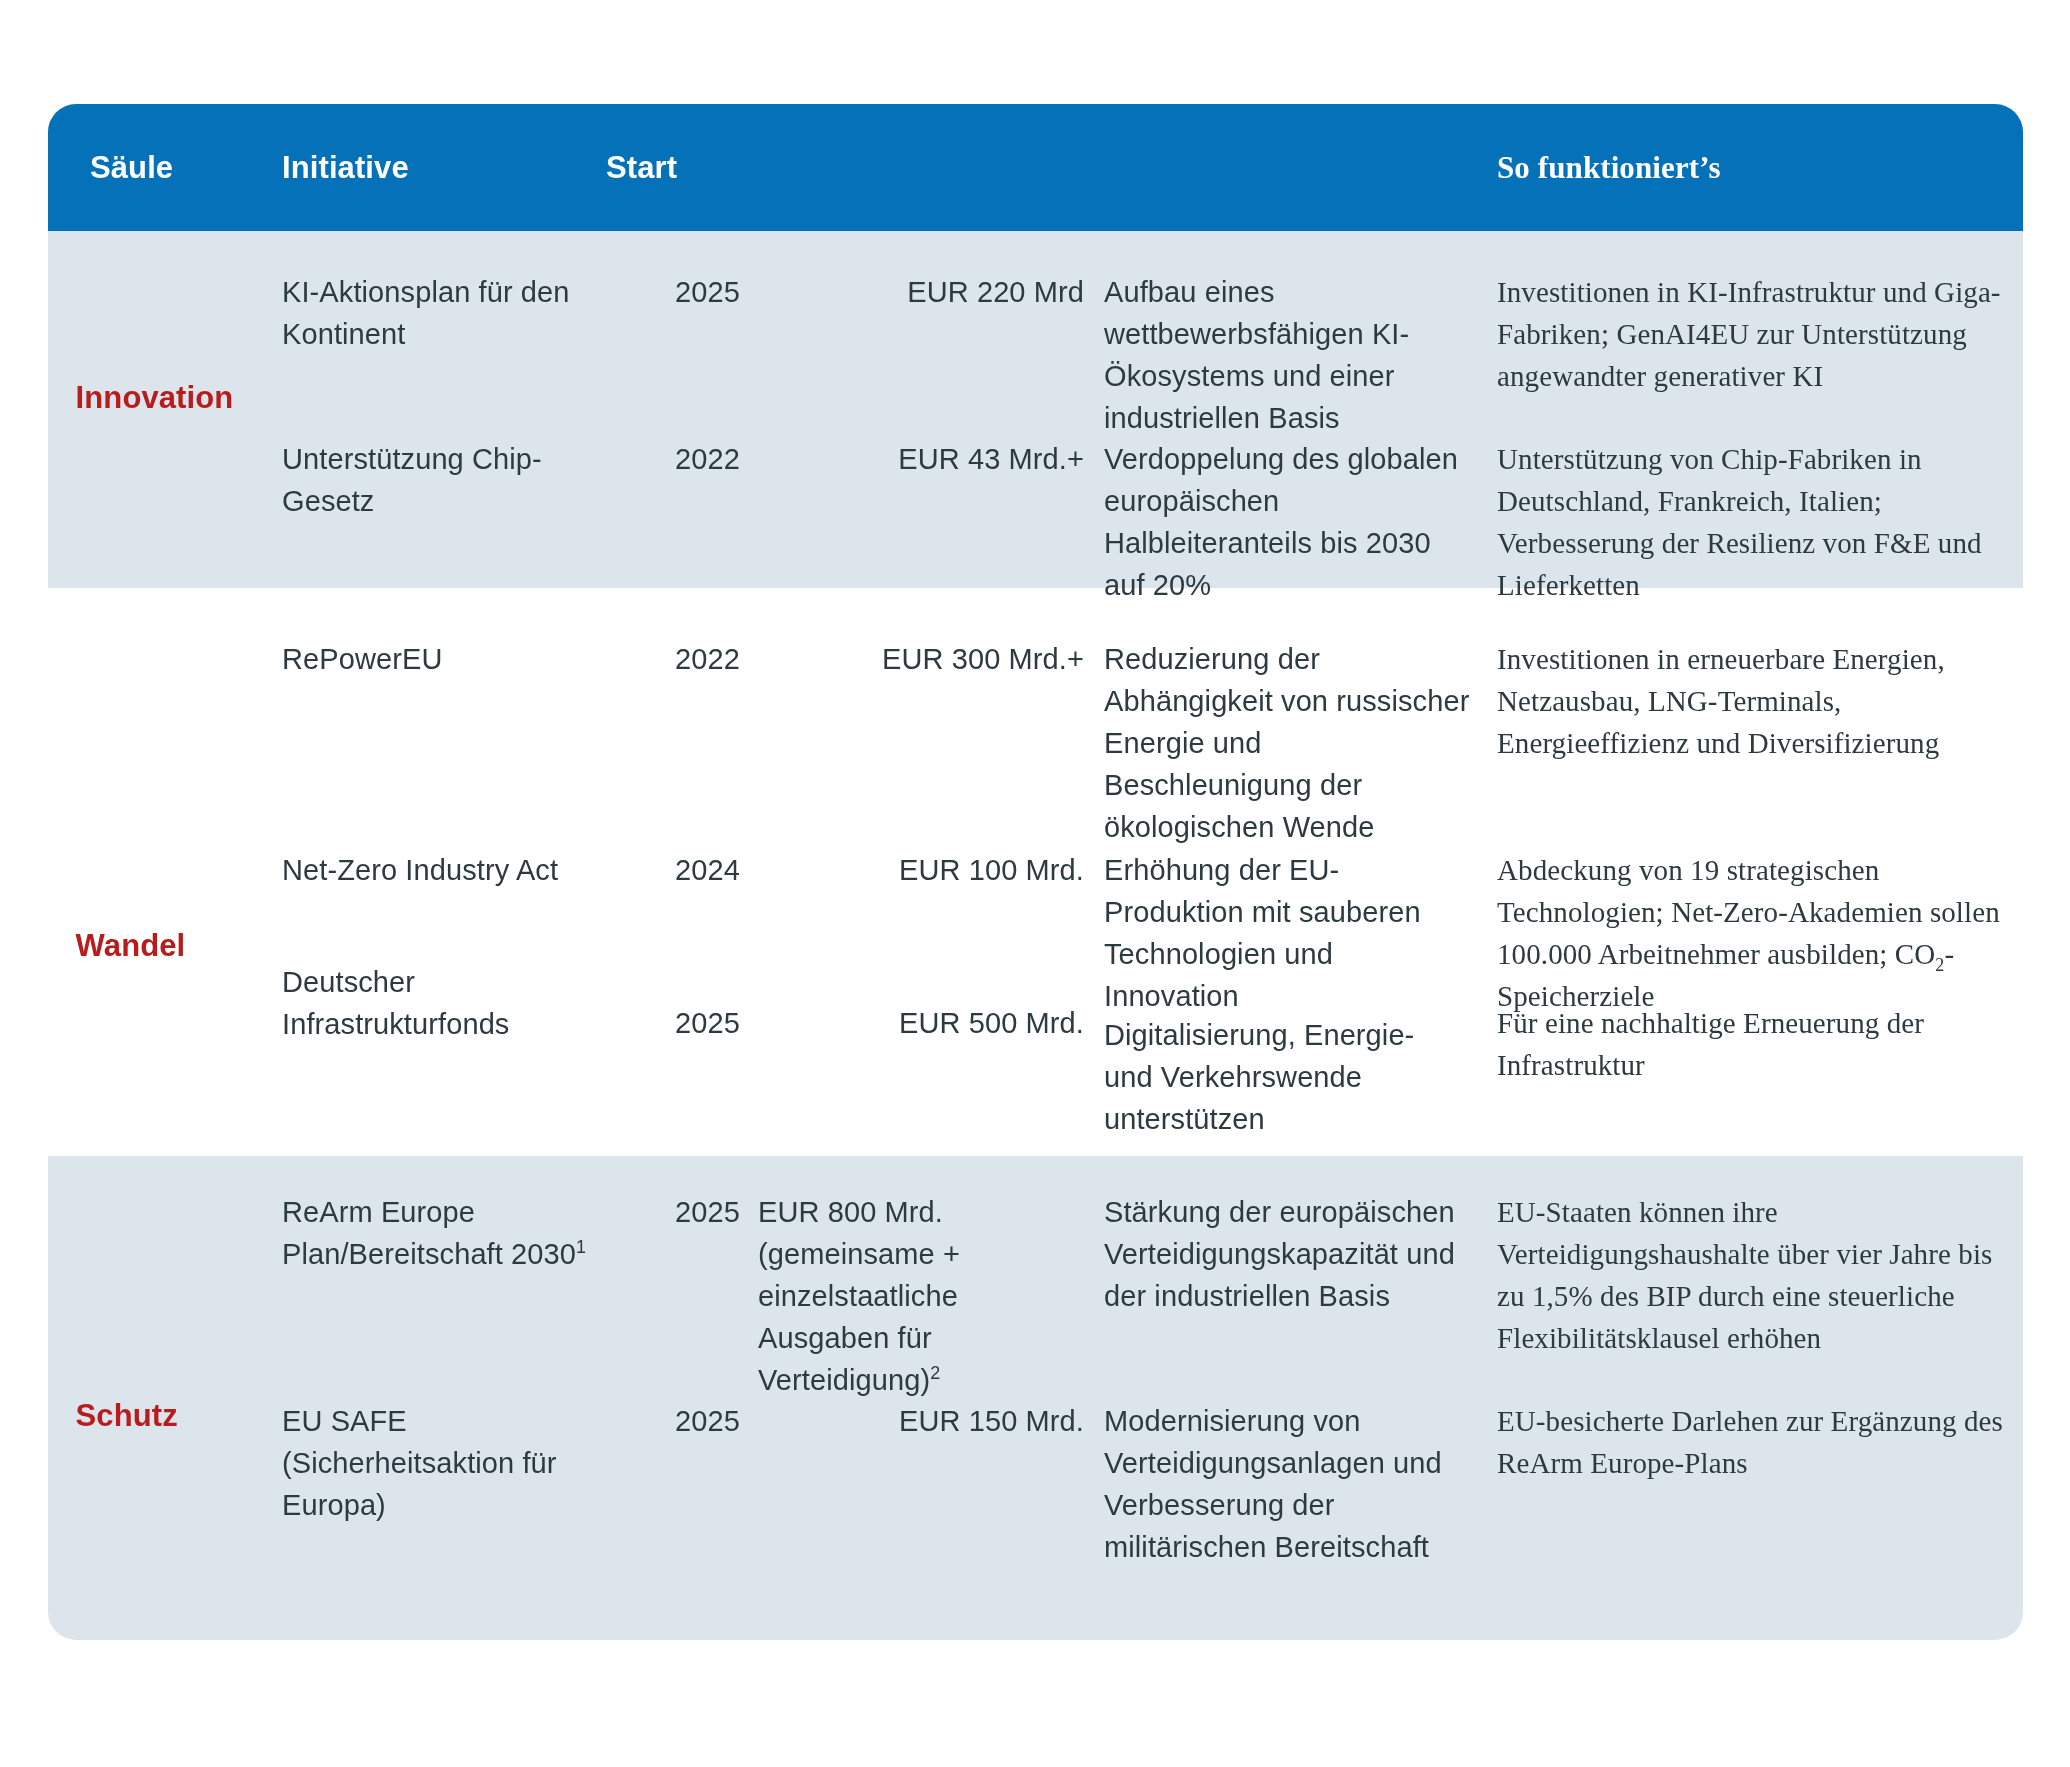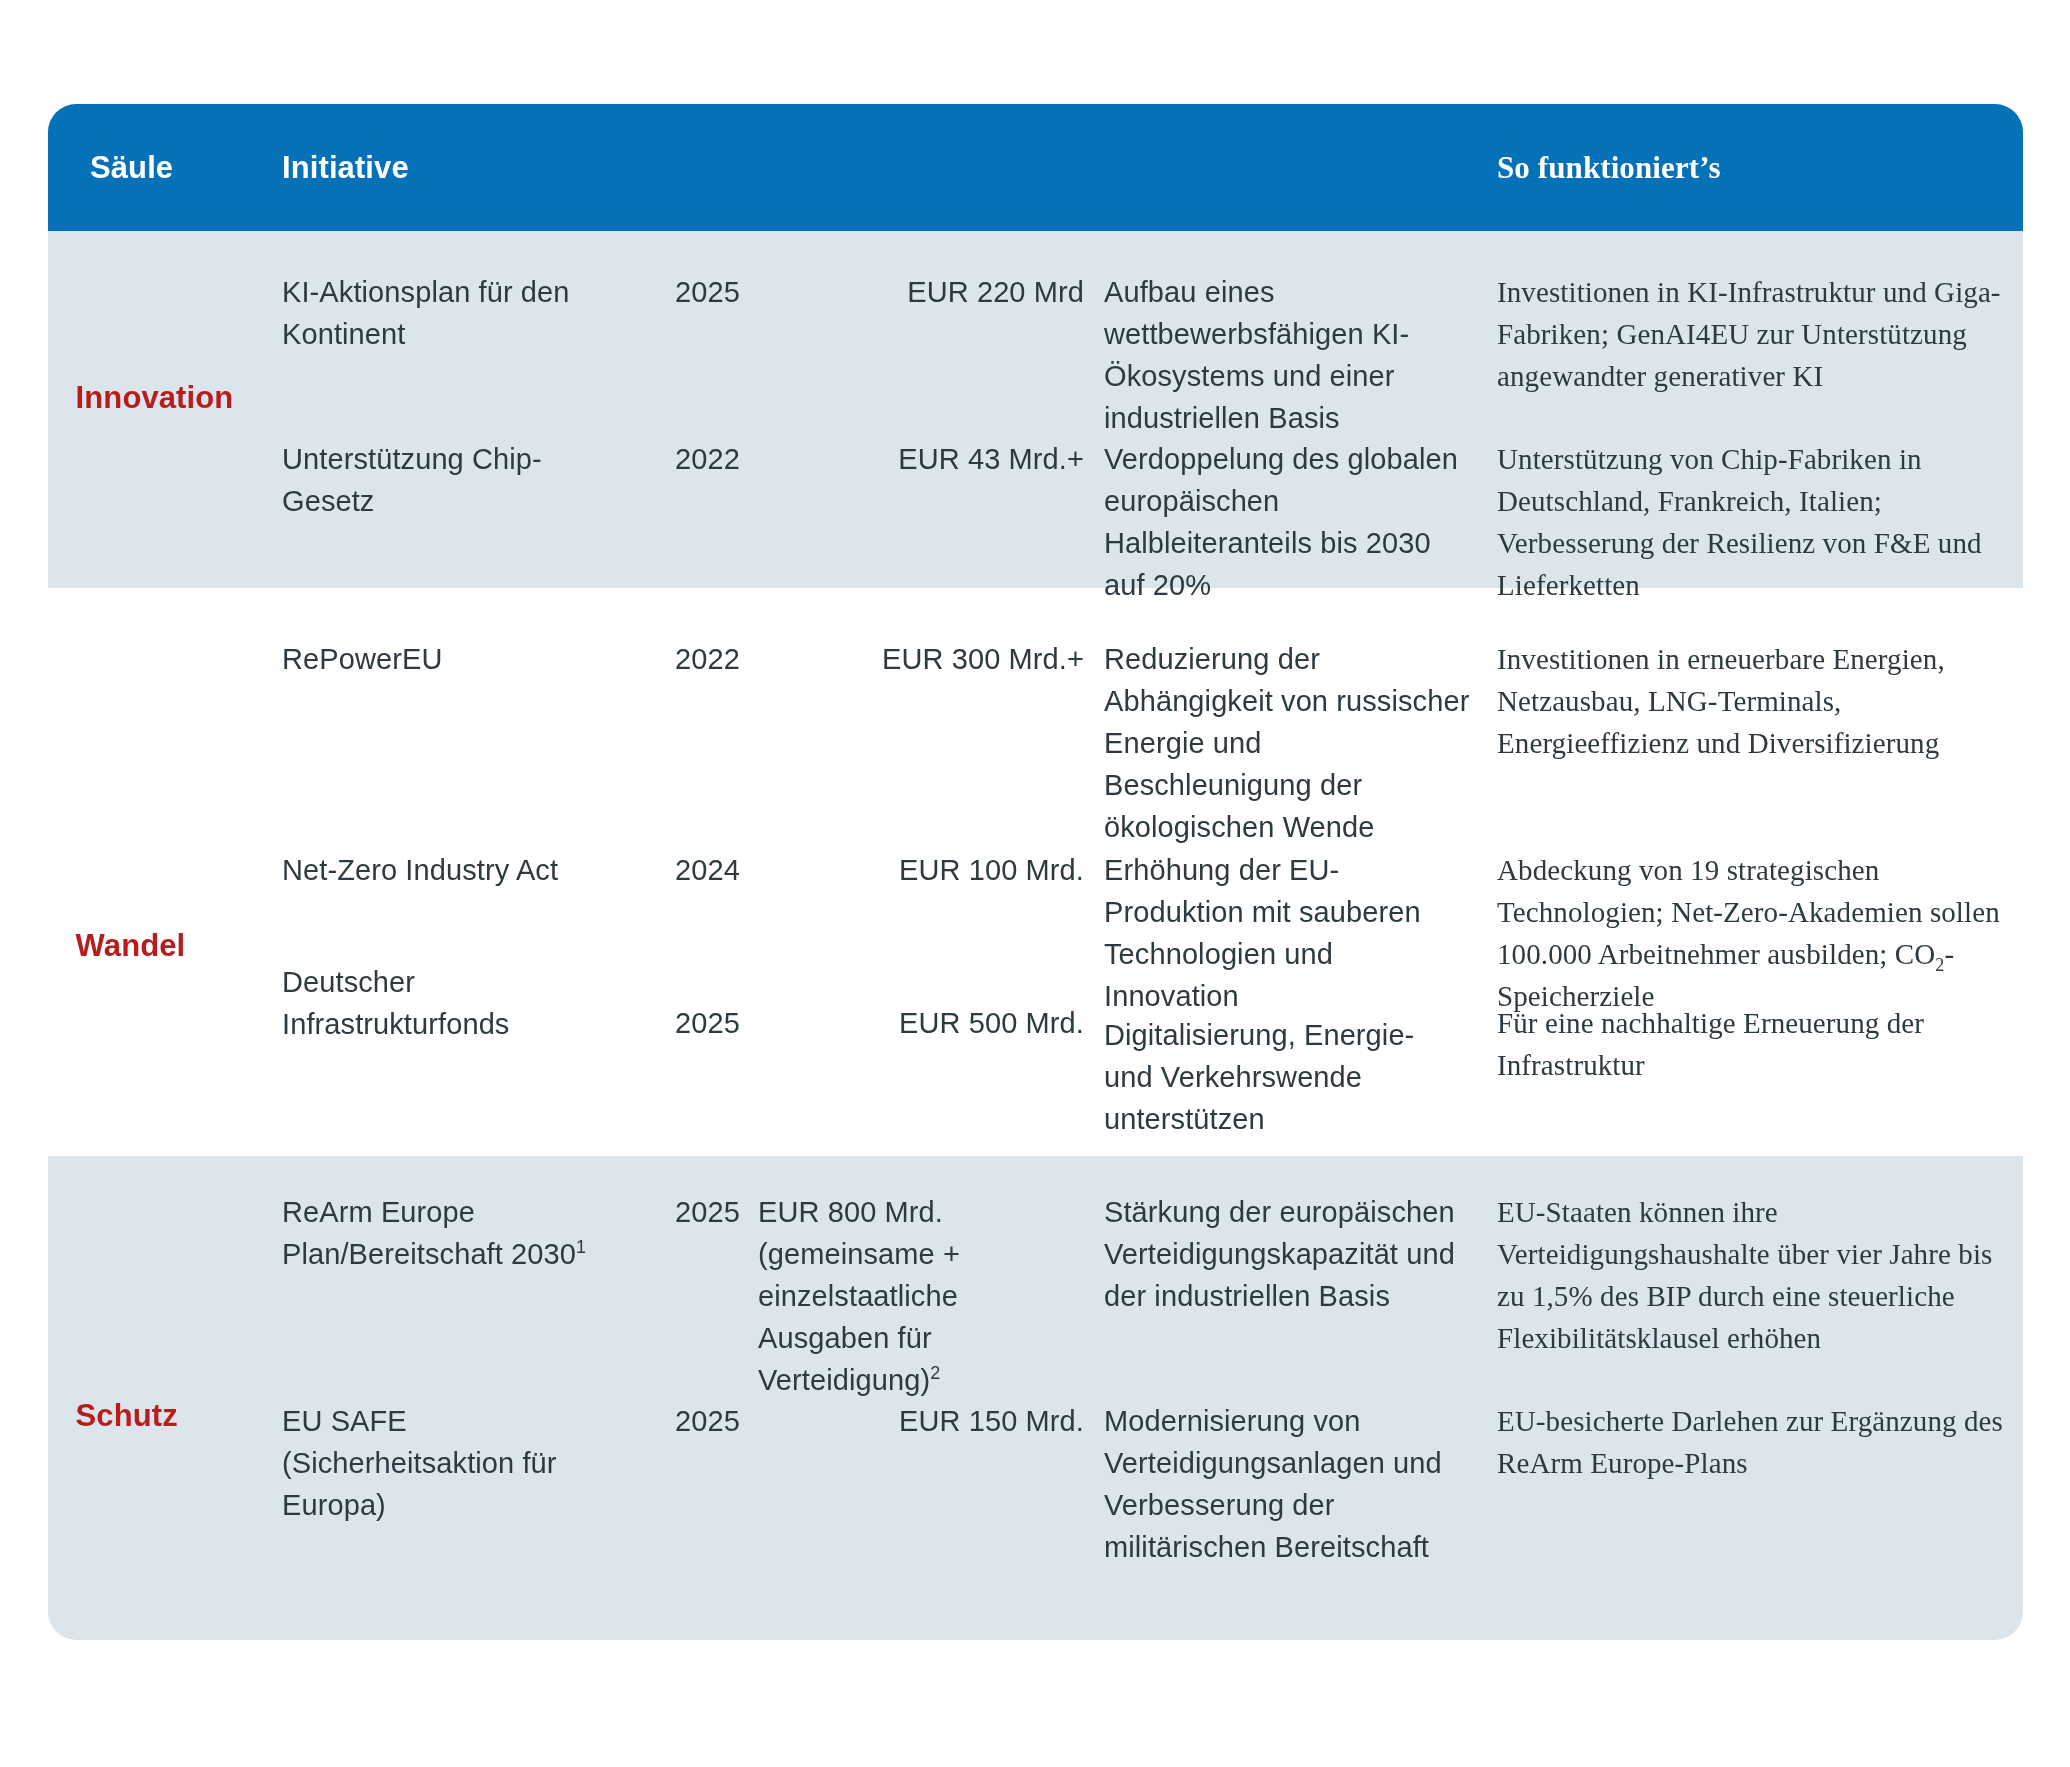--- a/index.html
+++ b/index.html
@@ -119,20 +119,21 @@
 </style>
 </head>
 <body>
 
 <div class="page">
   <div class="table-wrap">
 
     <div class="thead">
       <div class="cell c-saeule">Säule</div>
       <div class="cell c-init">Initiative</div>
+      <div class="cell c-start">Start</div>
       <div class="cell c-how">So funktioniert’s</div>
     </div>
 
     <div class="block" style="height:357px">
       <div class="pillar-label" style="top:149px">Innovation</div>
 
       <div class="row" style="position:absolute;top:0;left:0;">
         <div class="cell c-init" style="top:40px">KI-Aktionsplan für den Kontinent</div>
         <div class="cell c-start num" style="top:40px">2025</div>
         <div class="cell c-fin num" style="top:40px">EUR 220 Mrd</div>

